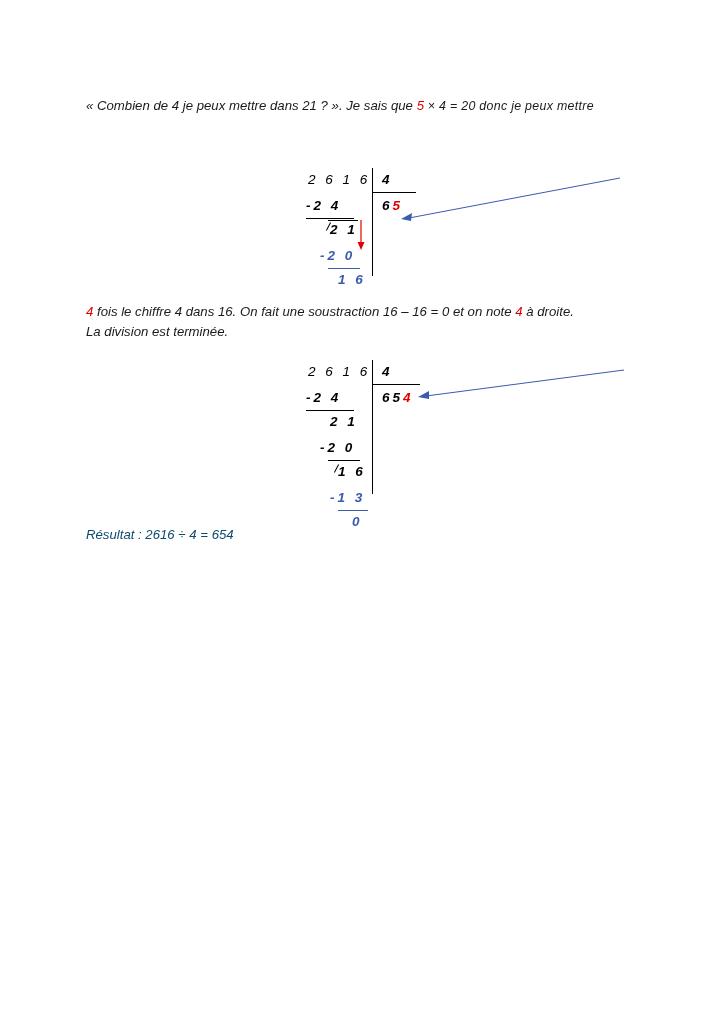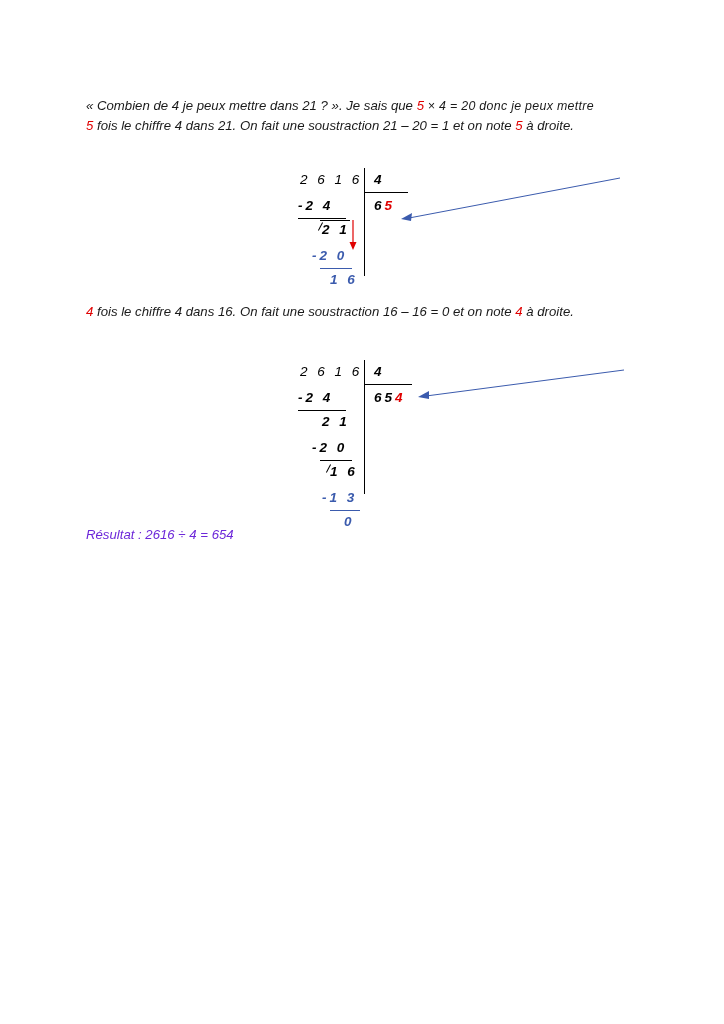--- a/index.html
+++ b/index.html
@@ -32,20 +32,21 @@
   }
   .red { color: #e00000; }
   .blue { color: #3b5bad; }
   .small-num { font-size: 12.4px; letter-spacing: 0.3px; }
 
   
   .division {
     position: absolute;
     font-family: "Liberation Sans", sans-serif;
     font-size: 14px;
+    margin-left: 8px;
   }
   .dgrid {
     position: relative;
     width: 200px;
     height: 140px;
   }
   .cell {
     position: absolute;
     white-space: pre;
     letter-spacing: 3px;
@@ -69,31 +70,30 @@
     transform: rotate(28deg);
   }
   .arrow-svg {
     position: absolute;
     overflow: visible;
   }
   .result {
     position: absolute;
     left: 86px;
     font-size: 13.2px;
-    color: #6d28d9;
+    color: #0c4a6e;
   }
 </style>
 </head>
 <body>
 
 <div class="page">
 
   <div class="para" style="top:82px;">
     <div><span>« Combien de 4 je peux mettre dans 21 ? ». Je sais que </span><span class="red">5</span><span class="small-num"> × 4 = 20 donc je peux mettre</span></div>
-    <div><span class="red">5</span><span> fois le chiffre 4 dans 21. On fait une soustraction 21 – 20 = 1 et on note </span><span class="red">5</span><span> à droite.</span></div>
   </div>
 
   <div class="division" style="left:290px; top:158px;">
     <div class="dgrid">
 
       <div class="cell" style="left:10px; top:0px;">2 6 1 6</div>
 
       <div class="cell" style="left:84px; top:0px; font-weight:bold;">4</div>
 
       <div class="vline" style="left:74px; top:-4px; height:108px;"></div>
@@ -121,20 +121,21 @@
     </div>
   </div>
 
   <svg class="arrow-svg" style="left:395px; top:162px;" width="230" height="48" viewBox="0 0 230 48">
     <line x1="225" y1="2" x2="14" y2="42" stroke="#3b5bad" stroke-width="1"></line>
     <polygon points="6,43 17,37 16,45" fill="#3b5bad"></polygon>
   </svg>
 
   <div class="para" style="top:288px;">
     <div><span class="red">4</span><span> fois le chiffre 4 dans 16. On fait une soustraction 16 – 16 = 0 et on note </span><span class="red">4</span><span> à droite.</span></div>
+    <div>La division est terminée.</div>
   </div>
 
   <div class="division" style="left:290px; top:350px;">
     <div class="dgrid" style="height:160px;">
       <div class="cell" style="left:10px; top:0px;">2 6 1 6</div>
       <div class="cell" style="left:84px; top:0px; font-weight:bold;">4</div>
       <div class="vline" style="left:74px; top:-4px; height:134px;"></div>
       <div class="hline" style="left:74px; top:20px; width:48px;"></div>
       <div class="cell" style="left:84px; top:26px; font-weight:bold;"><span>65</span><span class="red">4</span></div>
 

